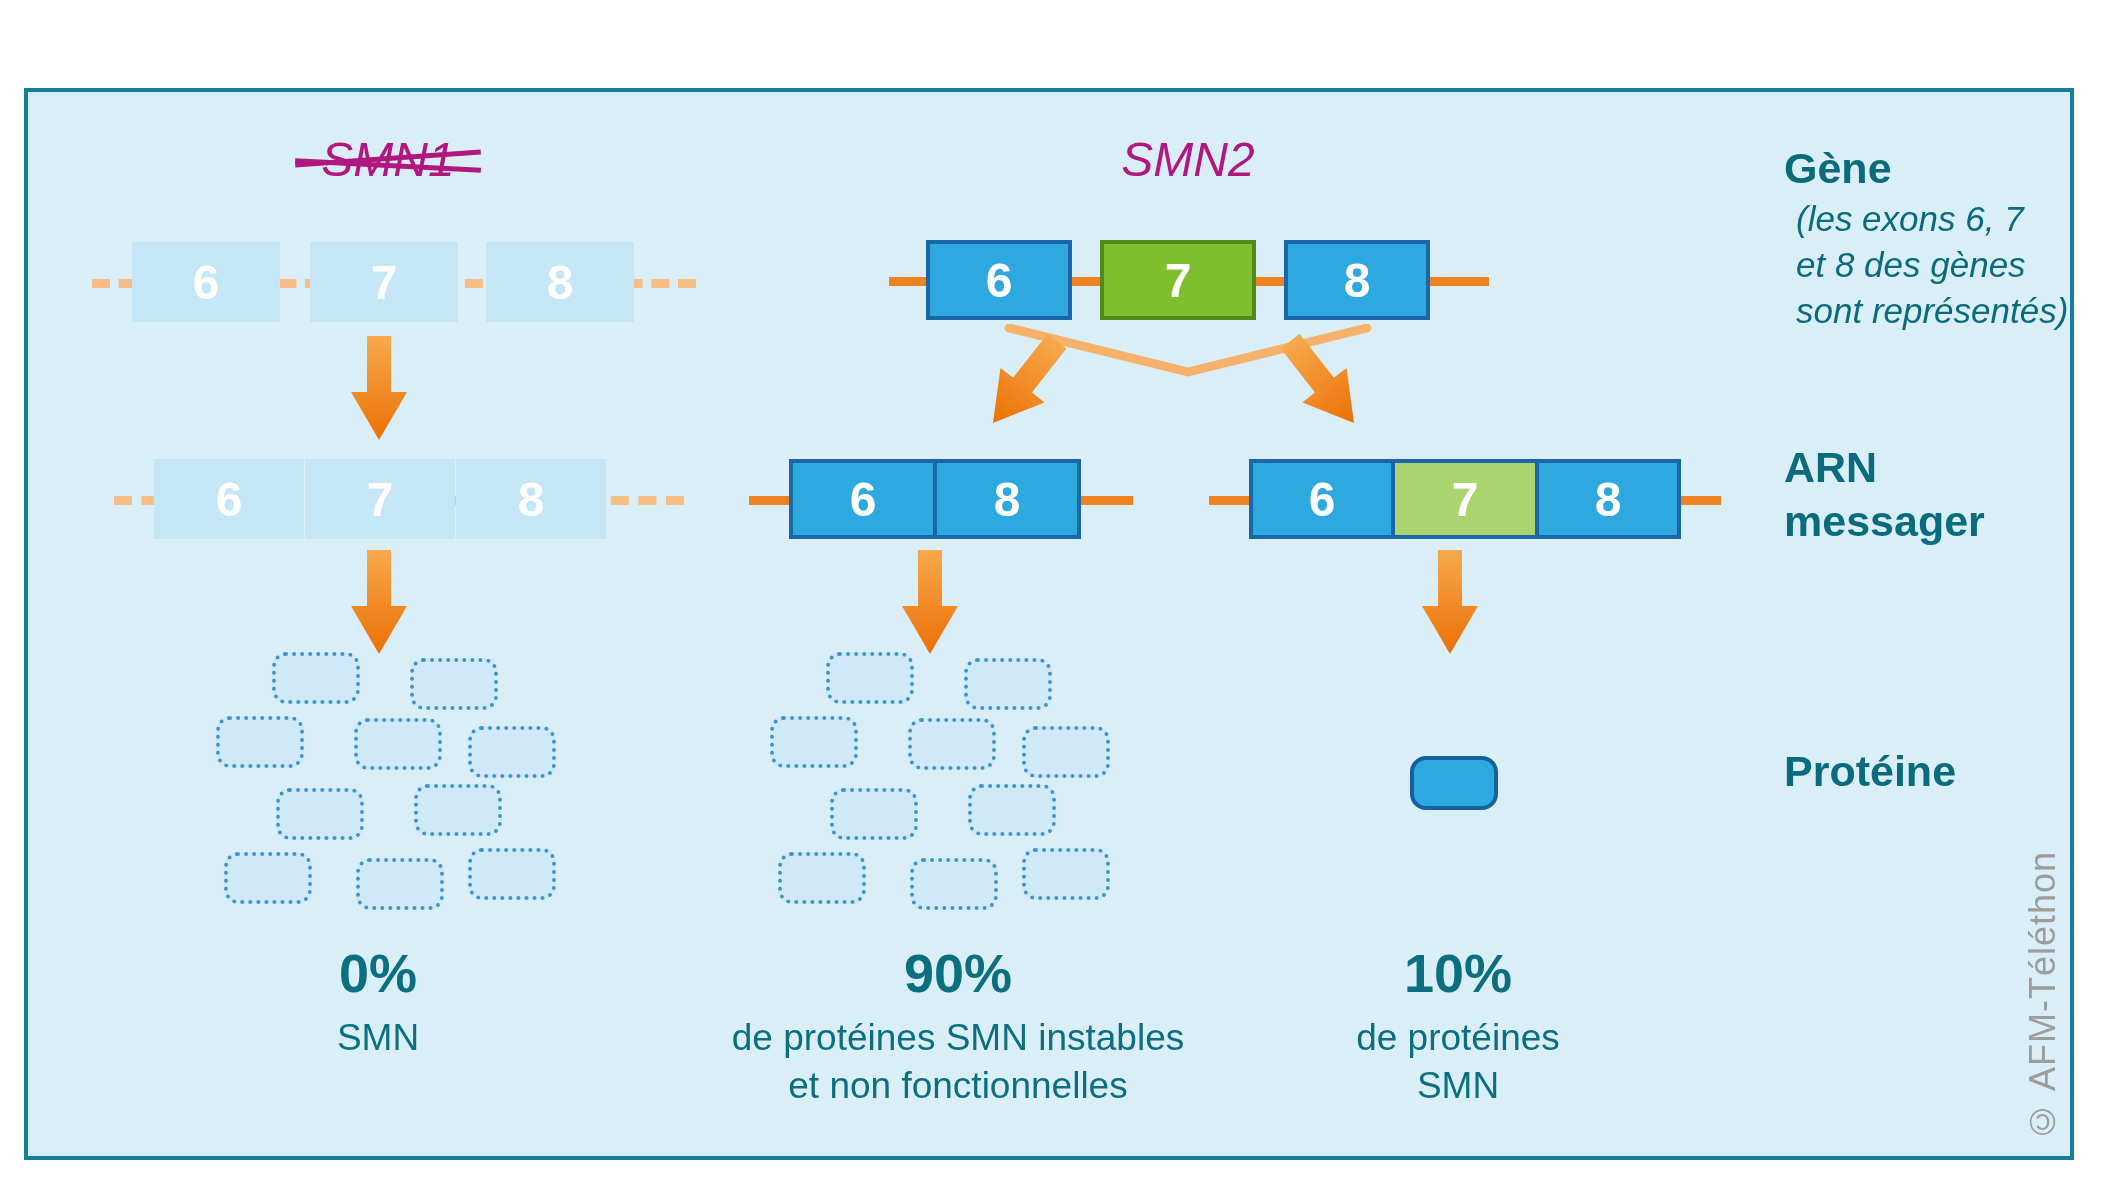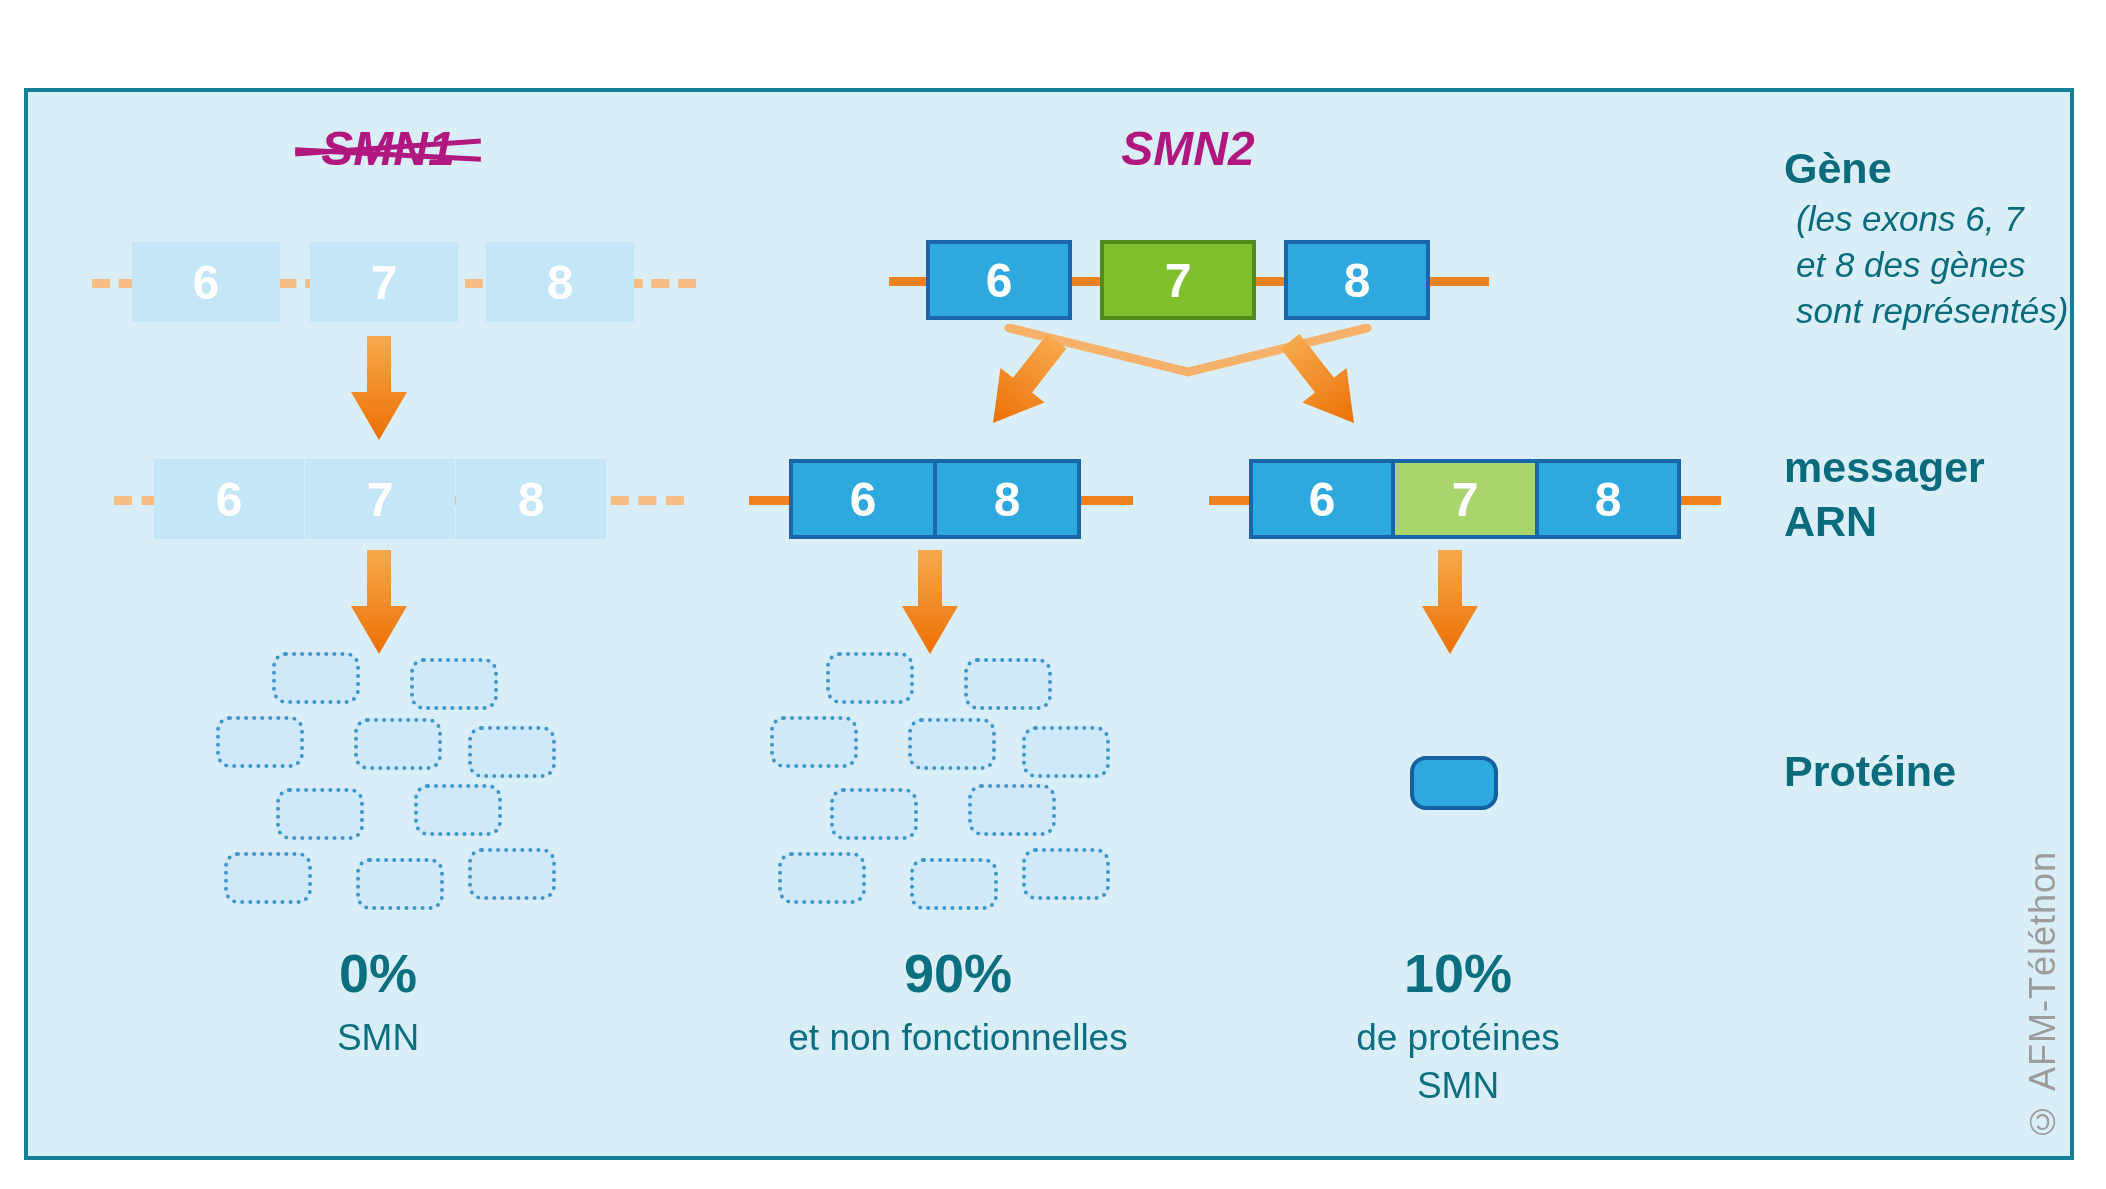--- a/index.html
+++ b/index.html
@@ -11,22 +11,22 @@
   .title{
     position:absolute;top:6px;left:0;width:100%;text-align:center;
     font-size:50px;font-weight:bold;color:#0a6b7c;letter-spacing:.5px;
   }
   .panel{
     position:absolute;left:24px;top:88px;width:2050px;height:1072px;
     background:#daeef8;border:4px solid #157f97;box-sizing:border-box;
   }
   
   .gene-name{
-    position:absolute;top:24px;height:64px;display:flex;align-items:center;justify-content:center;
-    font-size:48px;font-weight:bold;font-style:italic;color:#b01880;
+    position:absolute;top:35px;height:64px;display:flex;align-items:center;justify-content:center;
+    font-size:48px;font-weight:normal;font-style:italic;color:#b01880;
   }
   .struck{position:relative;display:inline-block;padding:0 6px;}
   .struck::before,.struck::after{
     content:"";position:absolute;left:-14%;right:-14%;height:5px;background:#b01880;
   }
   .struck::before{top:44%;transform:rotate(-4deg);}
   .struck::after{top:58%;transform:rotate(3deg);}
   
   .row{position:absolute;height:82px;}
   .gline{position:absolute;left:0;right:0;top:37px;height:0;}
@@ -181,39 +181,40 @@
         <div class="protein-unstable" style="left: 208px; top: 132px;"></div>
         <div class="protein-unstable" style="left: 18px; top: 200px;"></div>
         <div class="protein-unstable" style="left: 150px; top: 206px;"></div>
         <div class="protein-unstable" style="left: 262px; top: 196px;"></div>
       </div>
 
     <div class="protein-stable" style="left:1382px;top:664px;"></div>
 
     <div class="result" style="left:650px;top:850px;width:560px;">
       <div class="pct">90%</div>
+      <div class="cap">de protéines SMN instables</div>
       <div class="cap">et non fonctionnelles</div>
     </div>
 
     <div class="result" style="left:1280px;top:850px;width:300px;">
       <div class="pct">10%</div>
       <div class="cap">de protéines</div>
       <div class="cap">SMN</div>
     </div>
 
     <div class="legend">
       <div class="l-title" style="top:52px;">Gène</div>
       <div class="l-note" style="top:104px;">
         <div>(les exons 6, 7</div>
         <div>et 8 des gènes</div>
         <div>sont représentés)</div>
       </div>
       <div class="l-title" style="top:348px;line-height:54px;">
+        <div>ARN</div>
         <div>messager</div>
-        <div>ARN</div>
       </div>
       <div class="l-title" style="top:655px;">Protéine</div>
     </div>
 
     <div class="credit">© AFM-Téléthon</div>
 
   </div>
 </div>
 
 </body></html>

